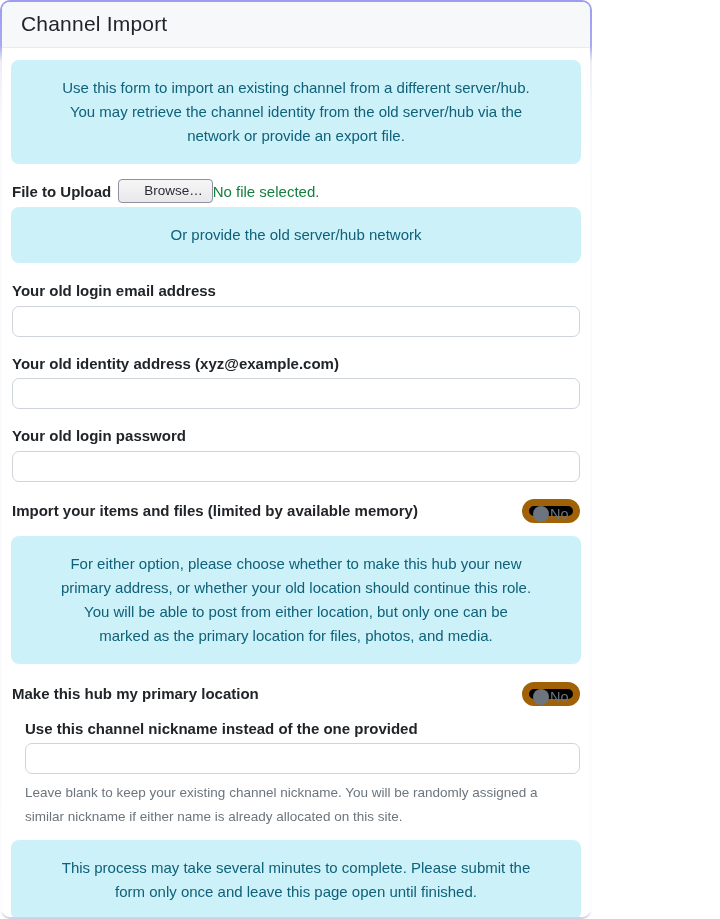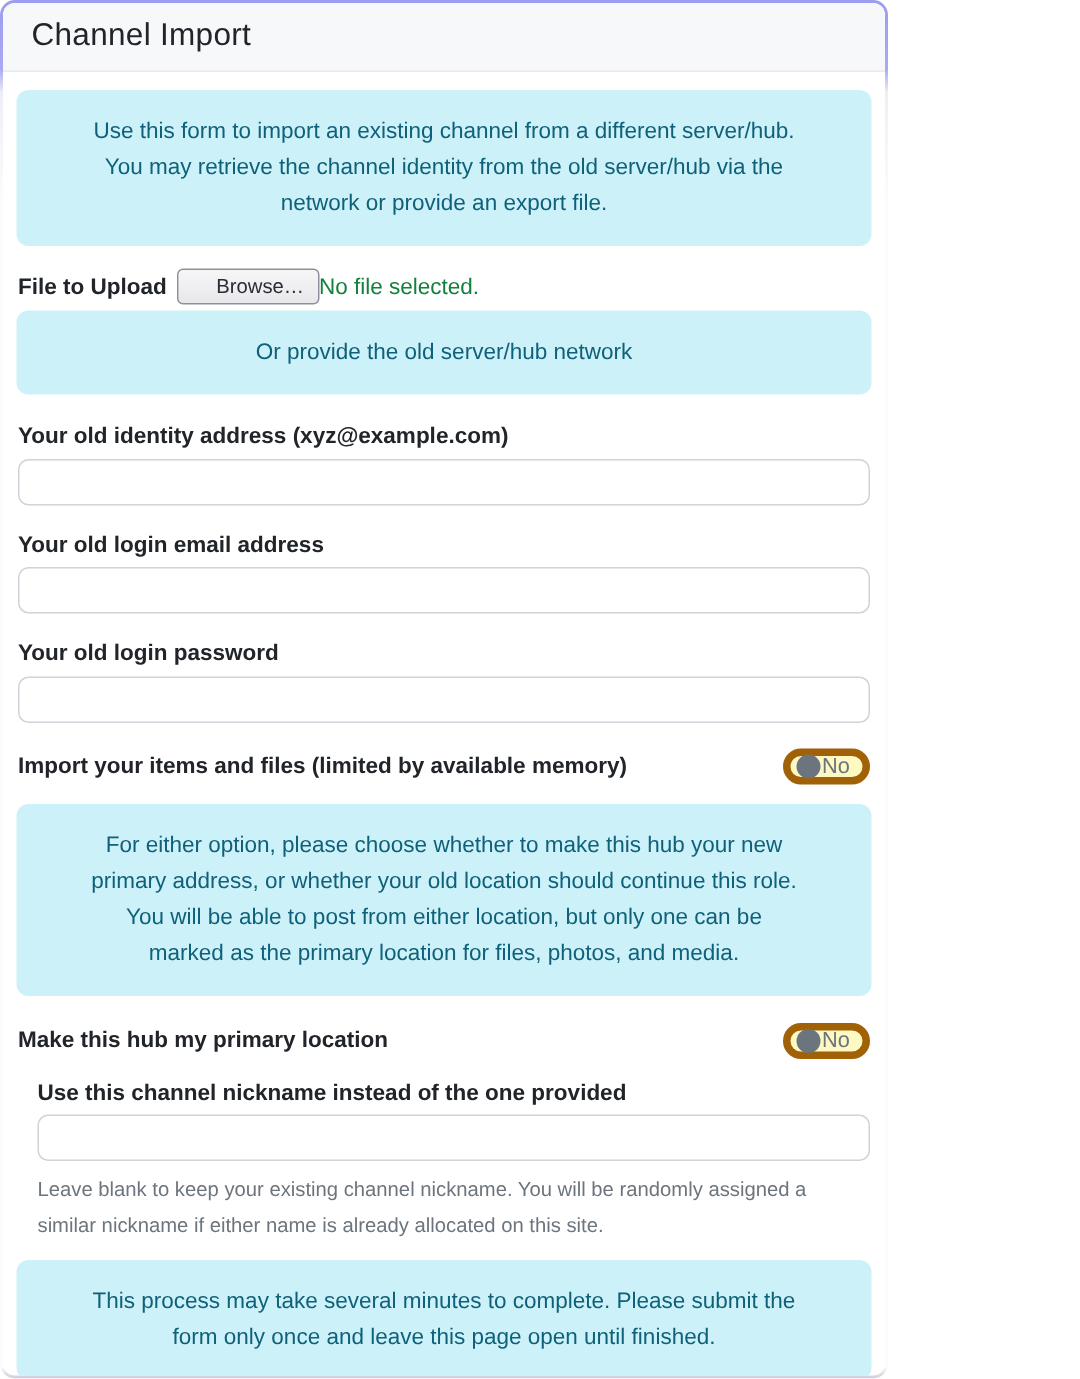--- a/index.html
+++ b/index.html
@@ -121,25 +121,24 @@
     margin: 2px 1px 13px 1px;
     gap: 40px;
   }
   .toggle-row .toggle-label {
     font-weight: 700;
     font-size: 15px;
   }
   .toggle-pill {
     flex: 0 0 auto;
     display: flex;
-    align-items: center;
     width: 58px;
     height: 24px;
-    background: #fef9c3;
-    border: 5px solid #a16207;
+    background: #000000;
+    border: 7px solid #a16207;
     border-radius: 12px;
     padding-left: 4px;
     cursor: pointer;
     box-shadow: 0 0 1px rgba(0,0,0,0.04);
   }
   .toggle-knob {
     width: 16px;
     height: 16px;
     border-radius: 50%;
     background: #6c757d;
@@ -184,26 +183,26 @@
         <span class="file-label">File to Upload</span>
         <button type="button" class="browse-btn">Browse…</button>
         <span class="file-status">No file selected.</span>
       </div>
 
       <div class="alert-info alert-or">
         <span>Or provide the old server/hub network</span>
       </div>
 
       <div class="form-group">
+        <label>Your old login email address</label>
+        <input type="text" class="text-input" value="" style="">
+      </div>
+
+      <div class="form-group">
         <label>Your old identity address (xyz@example.com)</label>
-        <input type="text" class="text-input" value="" style="">
-      </div>
-
-      <div class="form-group">
-        <label>Your old login email address</label>
         <input type="text" class="text-input" value="" style="">
       </div>
 
       <div class="form-group">
         <label>Your old login password</label>
         <input type="password" class="text-input" value="" style="">
       </div>
 
       <div class="toggle-row">
         <span class="toggle-label">Import your items and files (limited by available memory)</span>

